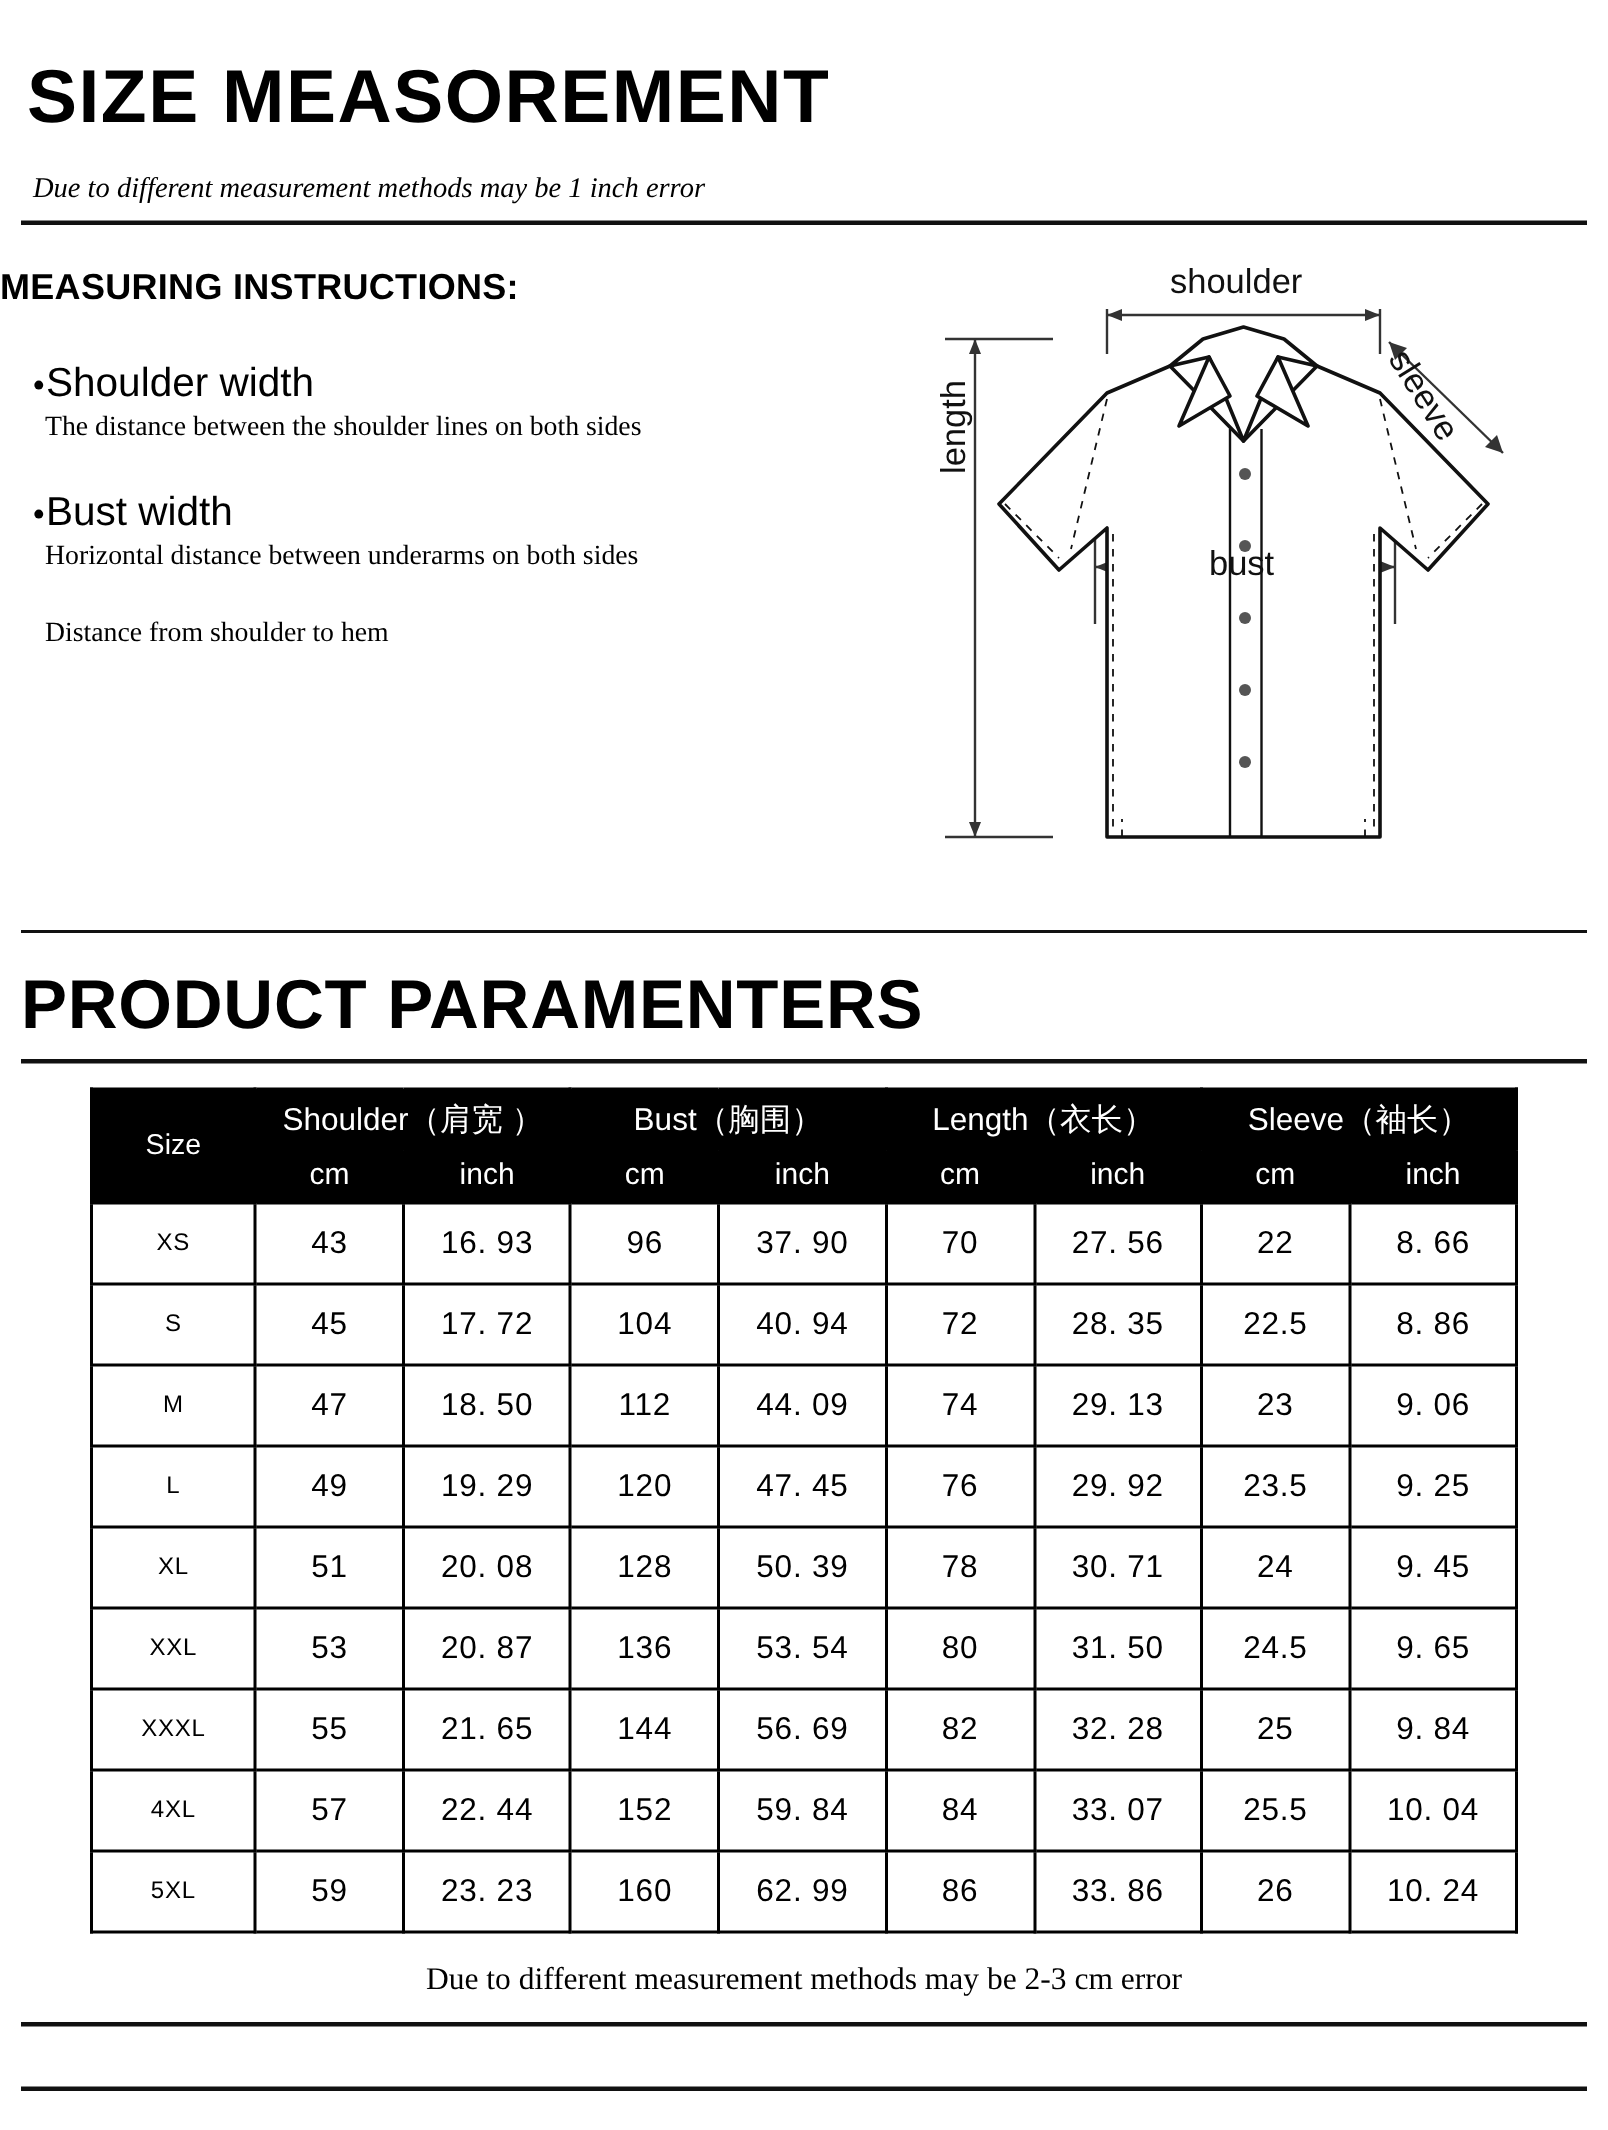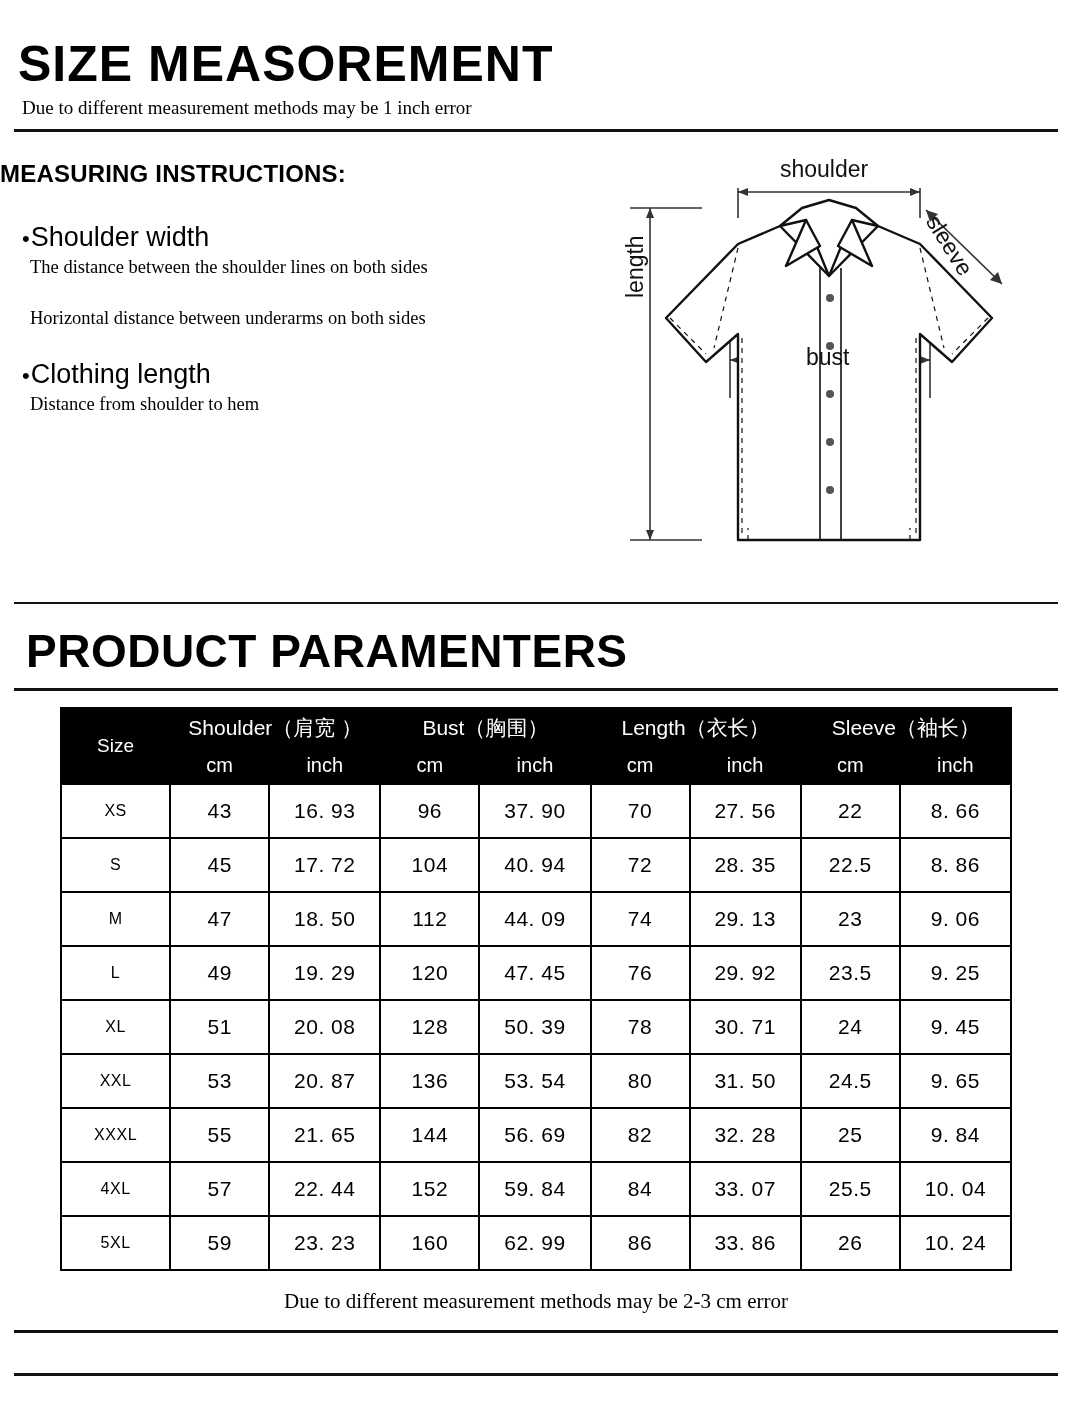--- a/index.html
+++ b/index.html
@@ -30,22 +30,23 @@
     font-family: "Liberation Sans", sans-serif;
     font-weight: bold;
     font-size: 50px;
     letter-spacing: 1px;
     line-height: 1.05;
     margin: 0;
   }
   .title-sub {
     font-family: "Liberation Serif", serif;
     font-size: 19px;
-    margin-top: 6px;
+    margin-top: 24px;
     margin-left: 4px;
+    font-style: italic;
   }
   .rule {
     border: 0;
     border-top: 3px solid #111;
     margin: 10px 14px 0 14px;
   }
   .rule-thin {
     border: 0;
     border-top: 2px solid #111;
     margin: 0 14px;
@@ -112,21 +113,21 @@
     transform-origin: left top;
   }
   .dlabel.length {
     left: 12px; top: 150px;
     transform: rotate(-90deg);
     transform-origin: left top;
   }
 
   
   .section2 {
-    padding-left: 22px;
+    padding-left: 10px;
     padding-top: 20px;
   }
   .title-params {
     font-weight: bold;
     font-size: 46px;
     letter-spacing: 0.5px;
     margin: 0 0 0 4px;
   }
 
   .table-wrap {
@@ -202,25 +203,25 @@
 
     <div class="instructions">
       <div class="instr-head">MEASURING INSTRUCTIONS:</div>
 
       <div class="instr-item">
         <div class="instr-title"><span class="dot">•</span><span>Shoulder width</span></div>
         <div class="instr-desc">The distance between the shoulder lines on both sides</div>
       </div>
 
       <div class="instr-item">
+        <div class="instr-title"><span class="dot">•</span><span>Bust width</span></div>
         <div class="instr-desc">Horizontal distance between underarms on both sides</div>
       </div>
 
       <div class="instr-item">
-        <div class="instr-title"><span class="dot">•</span><span>Clothing length</span></div>
         <div class="instr-desc">Distance from shoulder to hem</div>
       </div>
     </div>
 
     <div class="diagram">
       <svg width="430" height="430" viewBox="0 0 430 430">
 
         <g stroke="#333" stroke-width="1.6" fill="none">
 
           <line x1="128" y1="40" x2="128" y2="70"></line>

